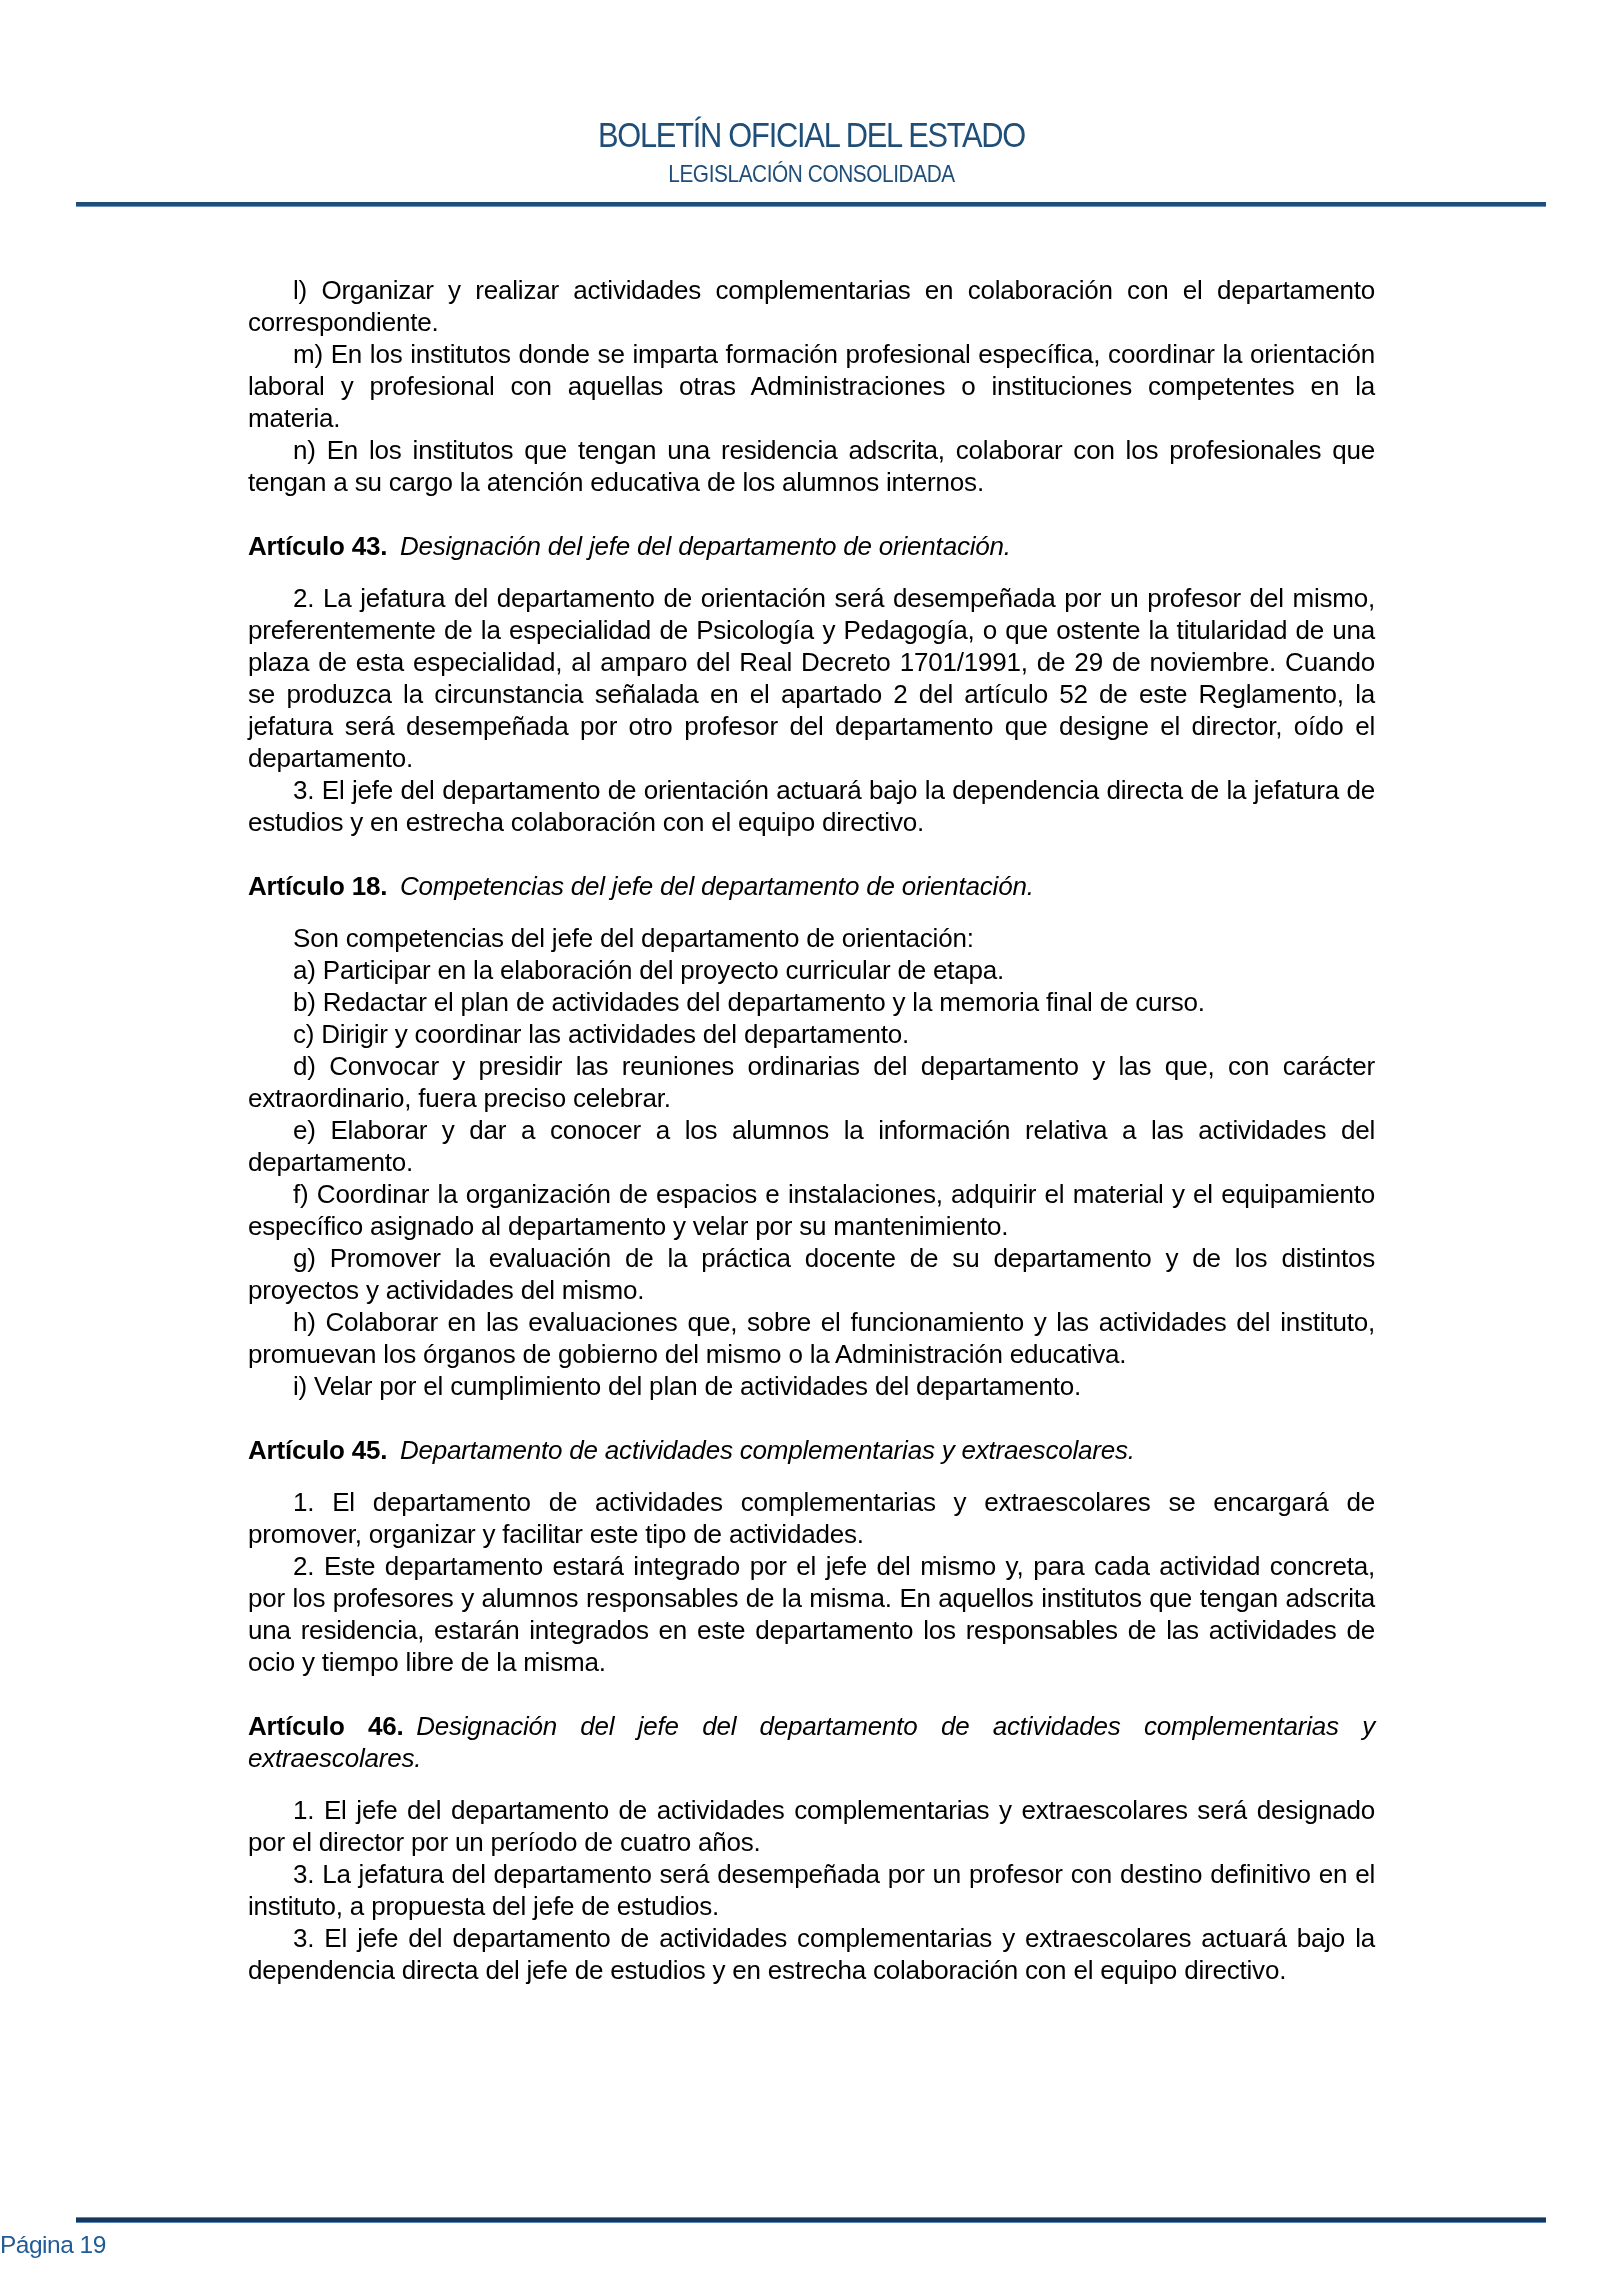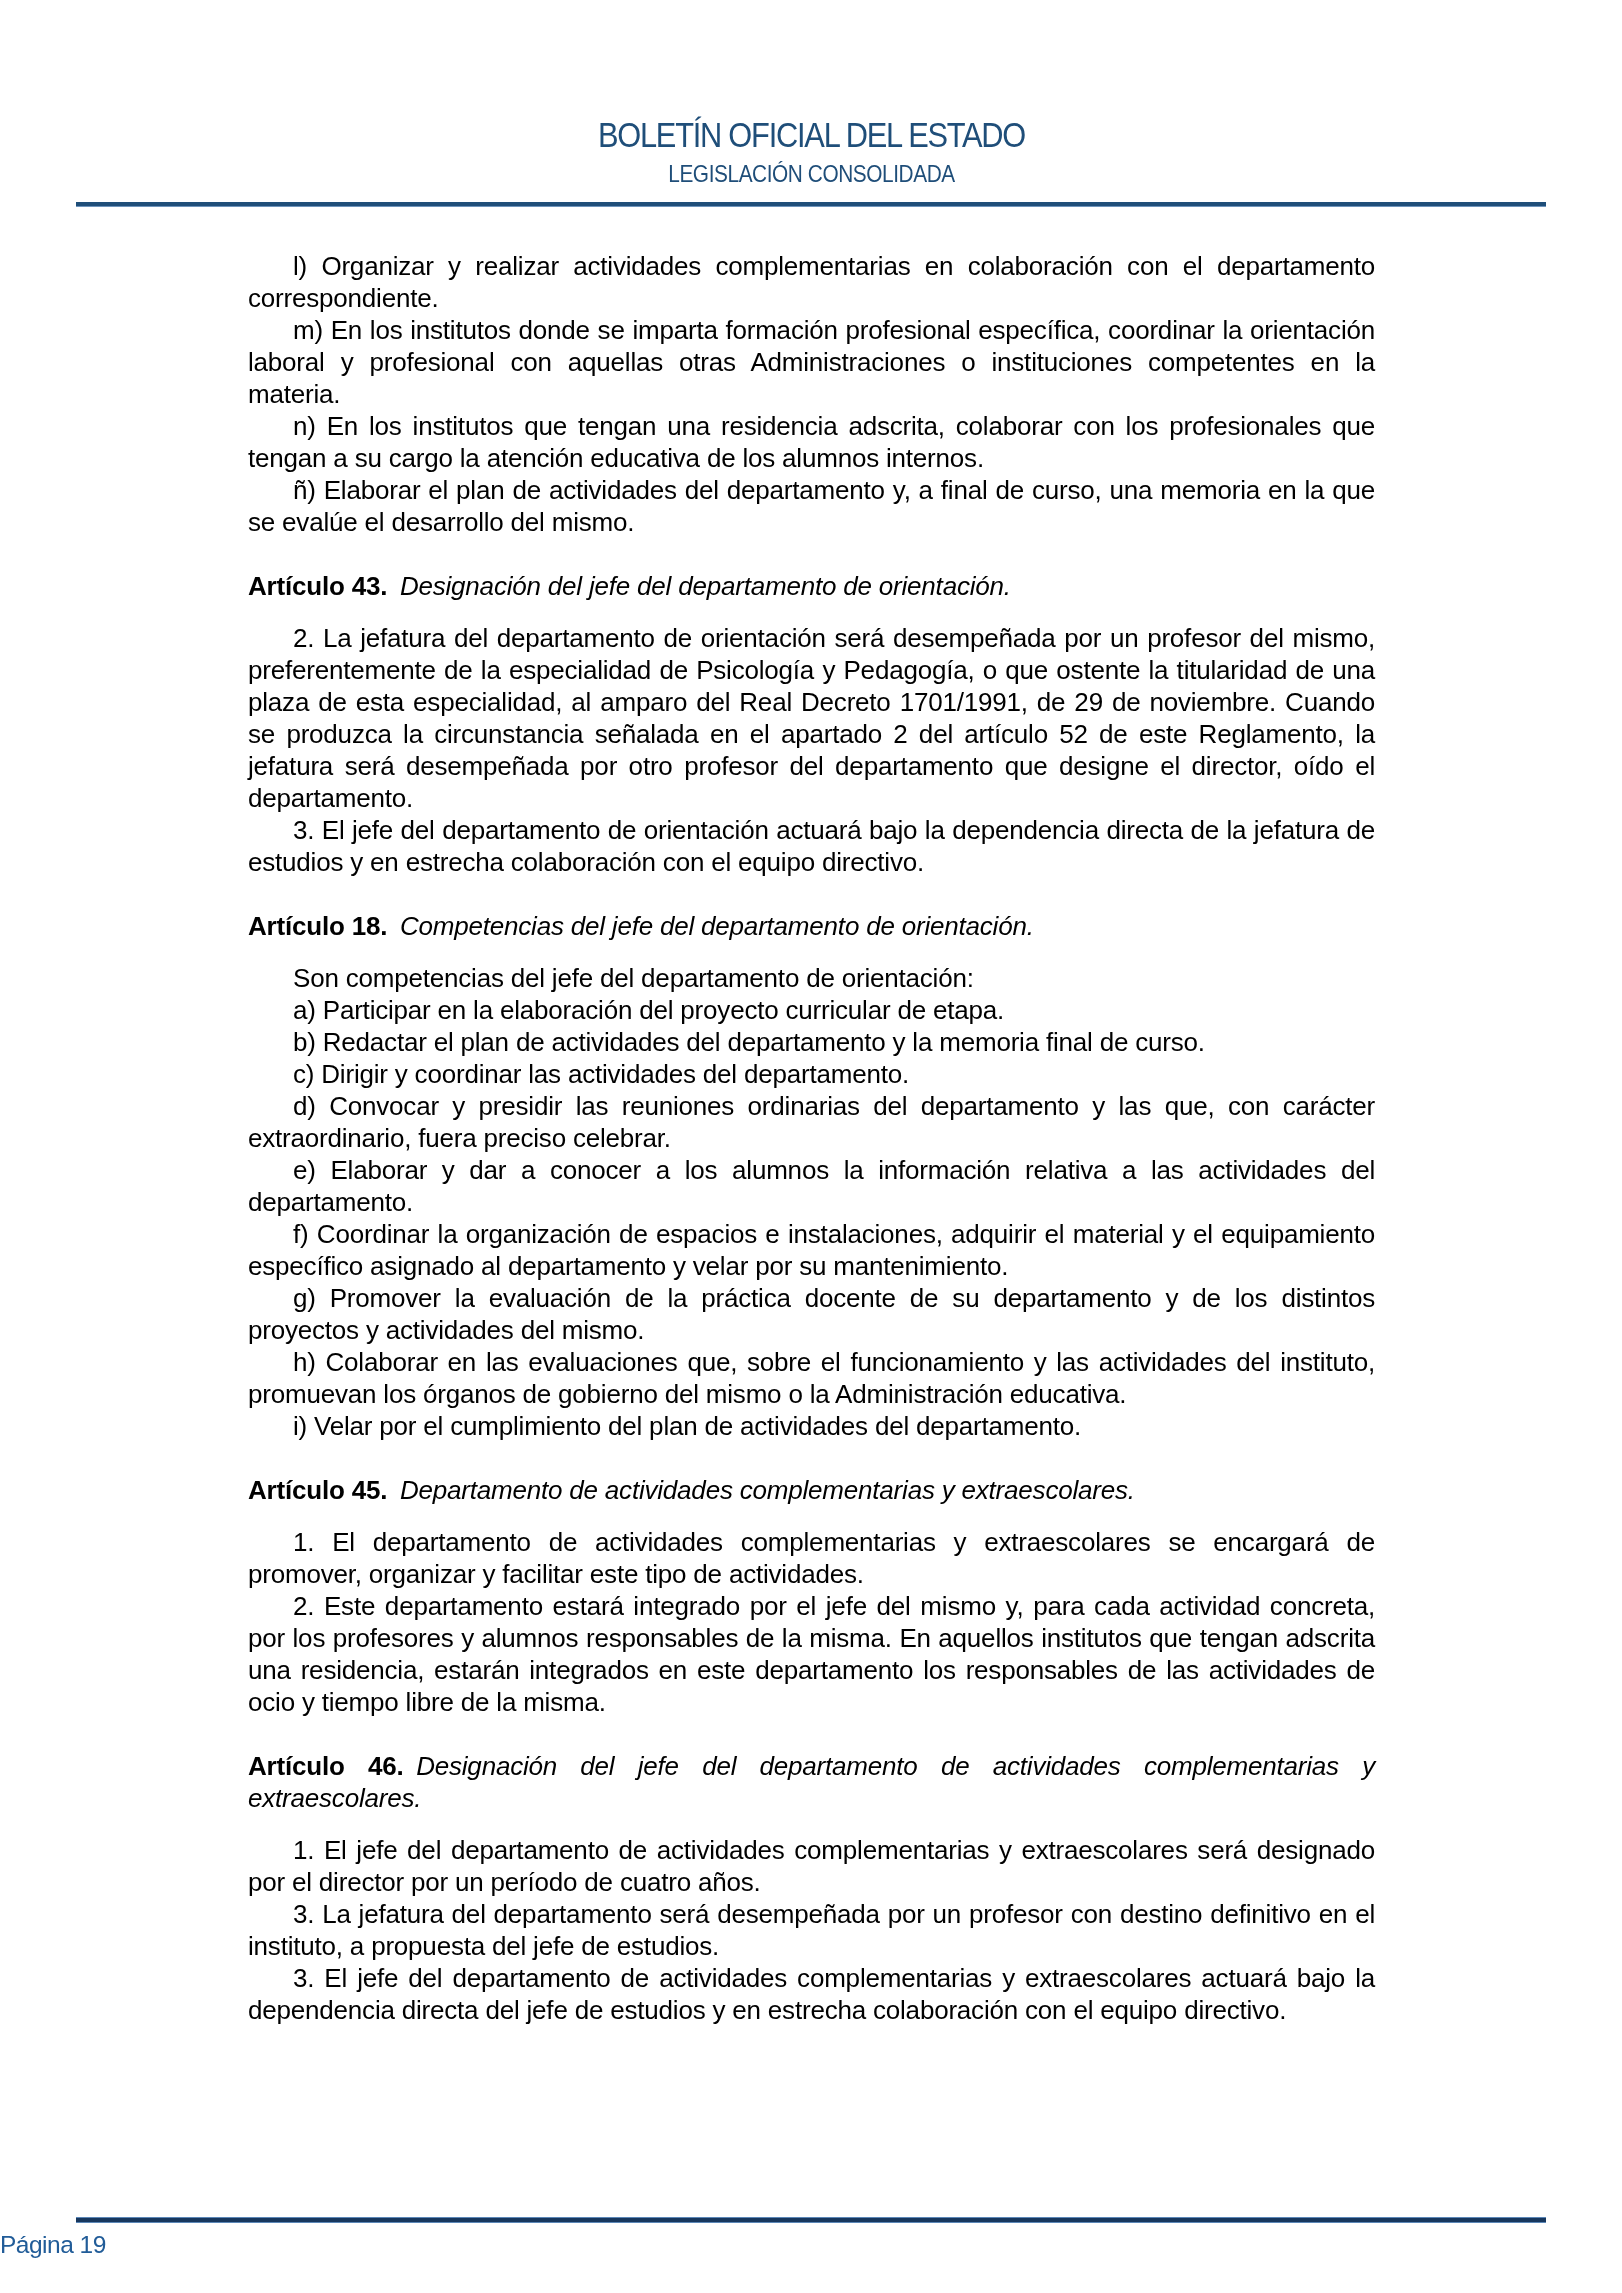--- a/index.html
+++ b/index.html
@@ -48,21 +48,21 @@
     left: 76px;
     width: 1470px;
     height: 3.6px;
     background: #1F4E79;
     border-bottom: 0.9px solid #6E94BC;
   }
 
   
   .content {
     position: absolute;
-    top: 210px;
+    top: 234px;
     left: 248px;
     width: 1127px;
     color: #000000;
     font-size: 26px;
     line-height: 32px;
     letter-spacing: -0.2px;
     text-align: justify;
   }
   .para {
     margin: 0;
@@ -111,21 +111,20 @@
     <div class="boe-title">BOLETÍN OFICIAL DEL ESTADO</div>
     <div class="boe-subtitle">LEGISLACIÓN CONSOLIDADA</div>
   </header>
   <div class="header-rule"></div>
 
   <main class="content">
 
     <p class="para">l) Organizar y realizar actividades complementarias en colaboración con el departamento correspondiente.</p>
     <p class="para">m) En los institutos donde se imparta formación profesional específica, coordinar la orientación laboral y profesional con aquellas otras Administraciones o instituciones competentes en la materia.</p>
     <p class="para">n) En los institutos que tengan una residencia adscrita, colaborar con los profesionales que tengan a su cargo la atención educativa de los alumnos internos.</p>
-    <p class="para">ñ) Elaborar el plan de actividades del departamento y, a final de curso, una memoria en la que se evalúe el desarrollo del mismo.</p>
 
     <section>
       <p class="article-heading">
         <span class="article-label">Artículo 43.</span><span class="article-title">Designación del jefe del departamento de orientación.</span>
       </p>
       <p class="para">2. La jefatura del departamento de orientación será desempeñada por un profesor del mismo, preferentemente de la especialidad de Psicología y Pedagogía, o que ostente la titularidad de una plaza de esta especialidad, al amparo del Real Decreto 1701/1991, de 29 de noviembre. Cuando se produzca la circunstancia señalada en el apartado 2 del artículo 52 de este Reglamento, la jefatura será desempeñada por otro profesor del departamento que designe el director, oído el departamento.</p>
       <p class="para">3. El jefe del departamento de orientación actuará bajo la dependencia directa de la jefatura de estudios y en estrecha colaboración con el equipo directivo.</p>
     </section>
 
     <section>

